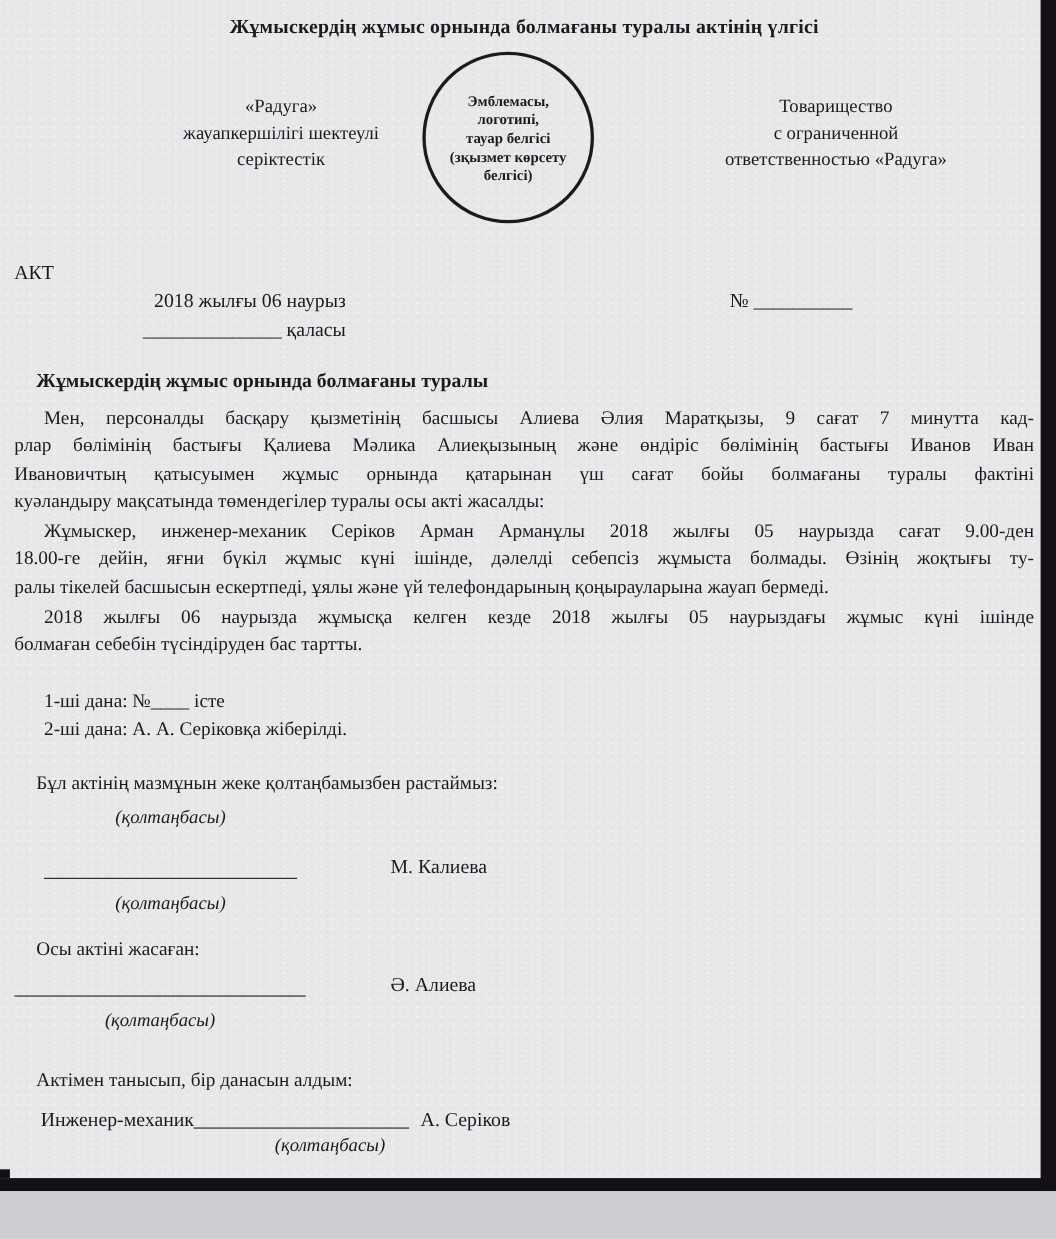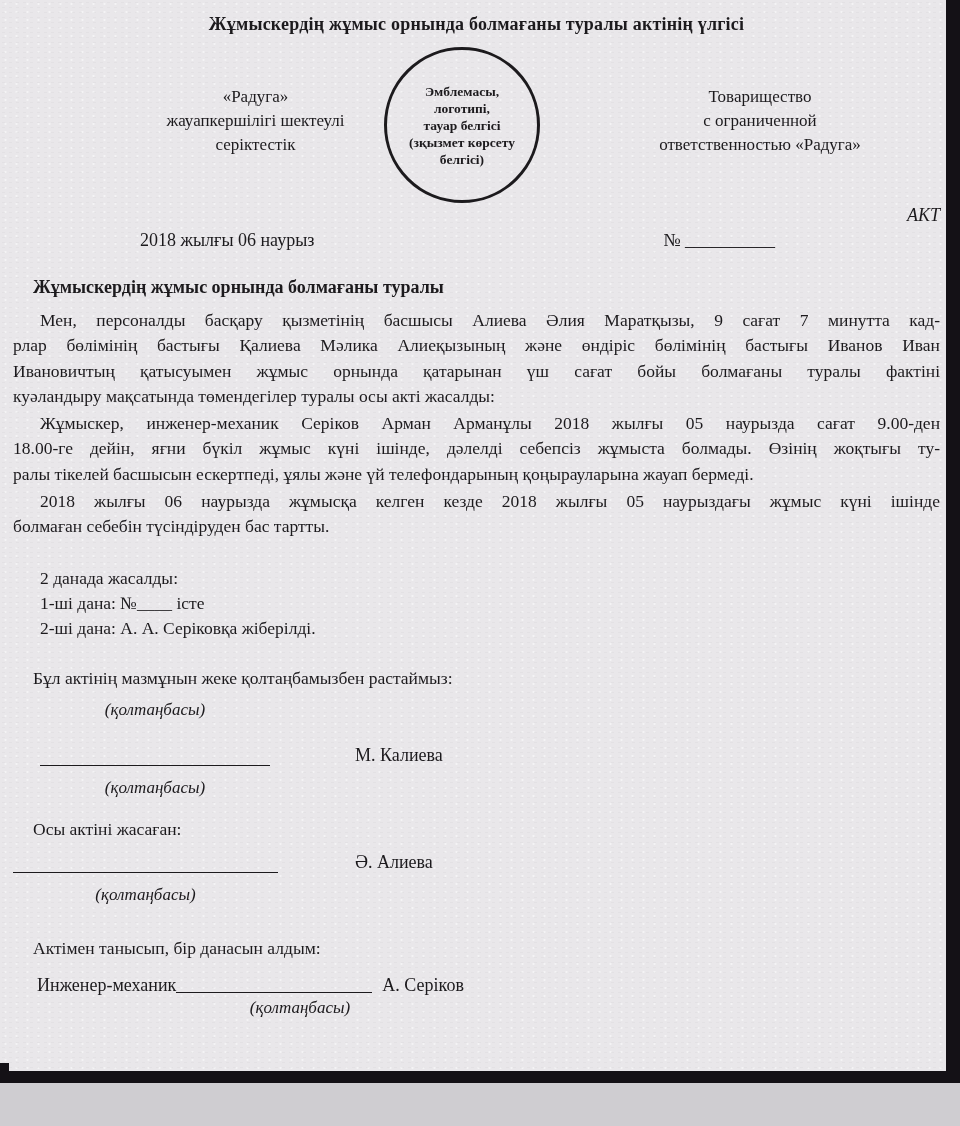--- a/index.html
+++ b/index.html
@@ -19,21 +19,21 @@
   .content{position:absolute;left:13px;top:0;width:927px;}
   .doc-title{margin:14px 0 0 0;font-size:18px;font-weight:bold;text-align:center;letter-spacing:.2px;}
   .header-row{display:flex;align-items:flex-start;margin-top:12px;height:158px;}
   .h-left{width:355px;padding-left:130px;box-sizing:border-box;text-align:center;
           font-size:17px;line-height:24px;padding-top:38px;}
   .h-circle{flex:none;width:156px;height:156px;margin-left:16px;box-sizing:border-box;
             border:3px solid #1c1a1d;border-radius:50%;
             display:flex;flex-direction:column;justify-content:center;
             text-align:center;font-weight:bold;font-size:13.5px;line-height:17px;padding:0 8px;}
   .h-right{flex:1;text-align:center;font-size:17px;line-height:24px;padding-top:38px;padding-left:40px;}
-  .act-label{text-align:right;font-size:18px;font-style:italic;}
+  .act-label{margin-top:33px;text-align:left;font-size:18px;}
   .date-row{display:flex;margin-top:2px;font-size:18px;line-height:25px;}
   .act-date{margin-left:127px;}
   .act-number{margin-left:auto;margin-right:165px;}
   .city-line{margin-top:1px;padding-left:117px;font-size:18px;line-height:25px;}
   .subject{margin-top:22px;padding-left:20px;font-size:18px;font-weight:bold;line-height:25px;}
   .para{margin-top:8px;font-size:17.5px;line-height:25.3px;}
   .para.p2,.para.p3{margin-top:2px;}
   .pl{text-align:justify;text-align-last:justify;}
   .pl.last{text-align:center;text-align-last:left;}
   .ind{text-indent:27px;}
@@ -83,20 +83,21 @@
         <div>ответственностью «Радуга»</div>
       </div>
     </div>
 
     <div class="act-label">АКТ</div>
 
     <div class="date-row">
       <span class="act-date">2018 жылғы 06 наурыз</span>
       <span class="act-number">№ __________</span>
     </div>
+    <div class="city-line">______________ қаласы</div>
 
     <div class="subject">Жұмыскердің жұмыс орнында болмағаны туралы</div>
 
     <div class="para p1">
       <div class="pl ind">Мен, персоналды басқару қызметінің басшысы Алиева Әлия Маратқызы, 9 сағат 7 минутта кад-</div>
       <div class="pl">рлар бөлімінің бастығы Қалиева Мәлика Алиеқызының және өндіріс бөлімінің бастығы Иванов Иван</div>
       <div class="pl">Ивановичтың қатысуымен жұмыс орнында қатарынан үш сағат бойы болмағаны туралы фактіні</div>
       <div class="pl last">куәландыру мақсатында төмендегілер туралы осы акті жасалды:</div>
     </div>
 
@@ -105,21 +106,20 @@
       <div class="pl">18.00-ге дейін, яғни бүкіл жұмыс күні ішінде, дәлелді себепсіз жұмыста болмады. Өзінің жоқтығы ту-</div>
       <div class="pl last">ралы тікелей басшысын ескертпеді, ұялы және үй телефондарының қоңырауларына жауап бермеді.</div>
     </div>
 
     <div class="para p3">
       <div class="pl ind">2018 жылғы 06 наурызда жұмысқа келген кезде 2018 жылғы 05 наурыздағы жұмыс күні ішінде</div>
       <div class="pl last">болмаған себебін түсіндіруден бас тартты.</div>
     </div>
 
     <div class="copies">
-      <div>2 данада жасалды:</div>
       <div>1-ші дана: №____  істе</div>
       <div>2-ші дана: А. А. Серіковқа жіберілді.</div>
     </div>
 
     <div class="plain-line">Бұл актінің мазмұнын жеке қолтаңбамызбен растаймыз:</div>
 
     <div class="sig-caption">(қолтаңбасы)</div>
 
     <div class="sig-row sig2">
       <span class="sig-blank"></span>

